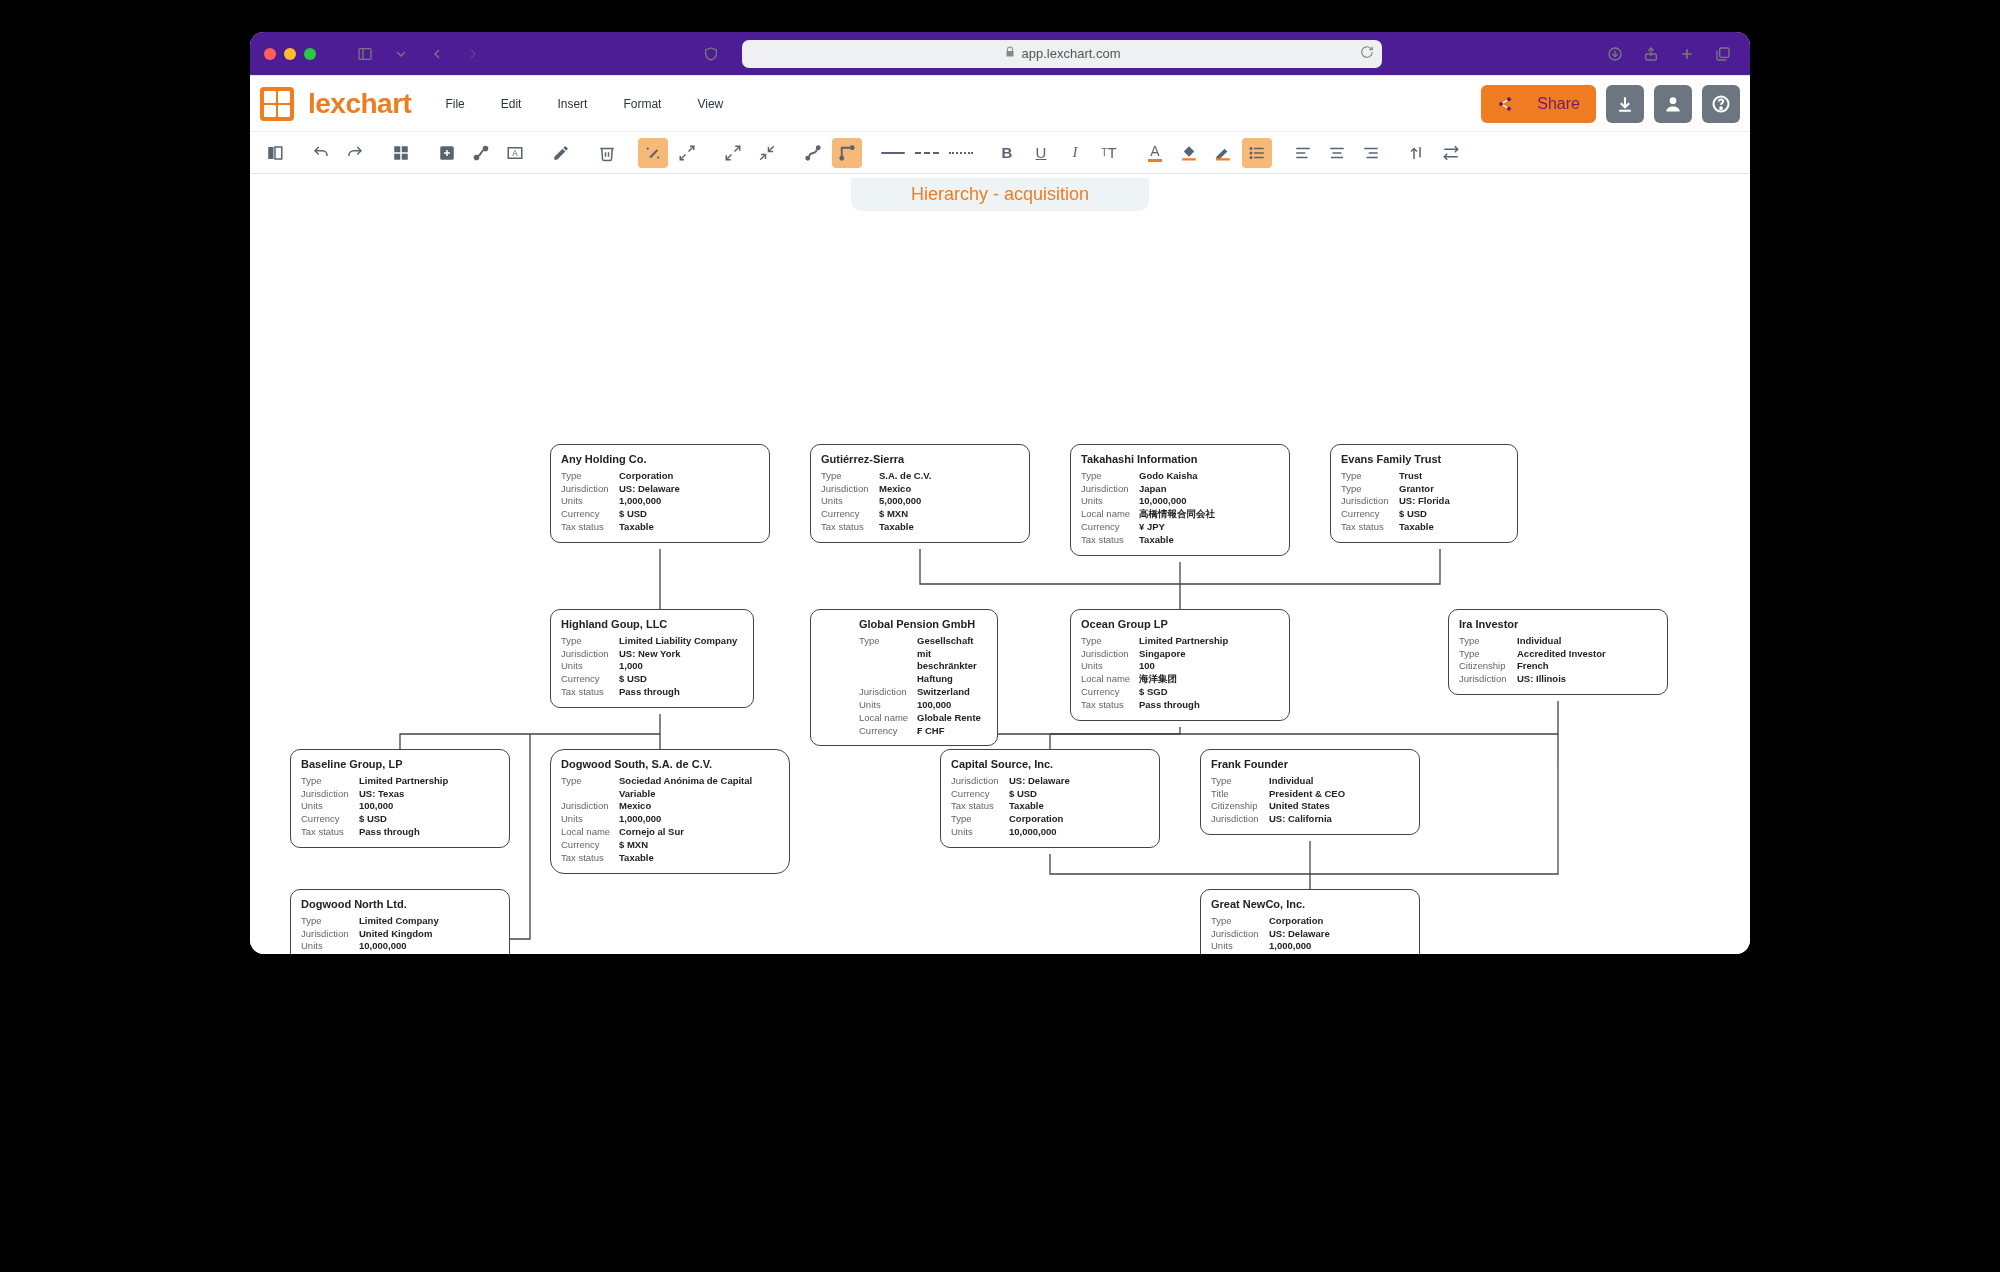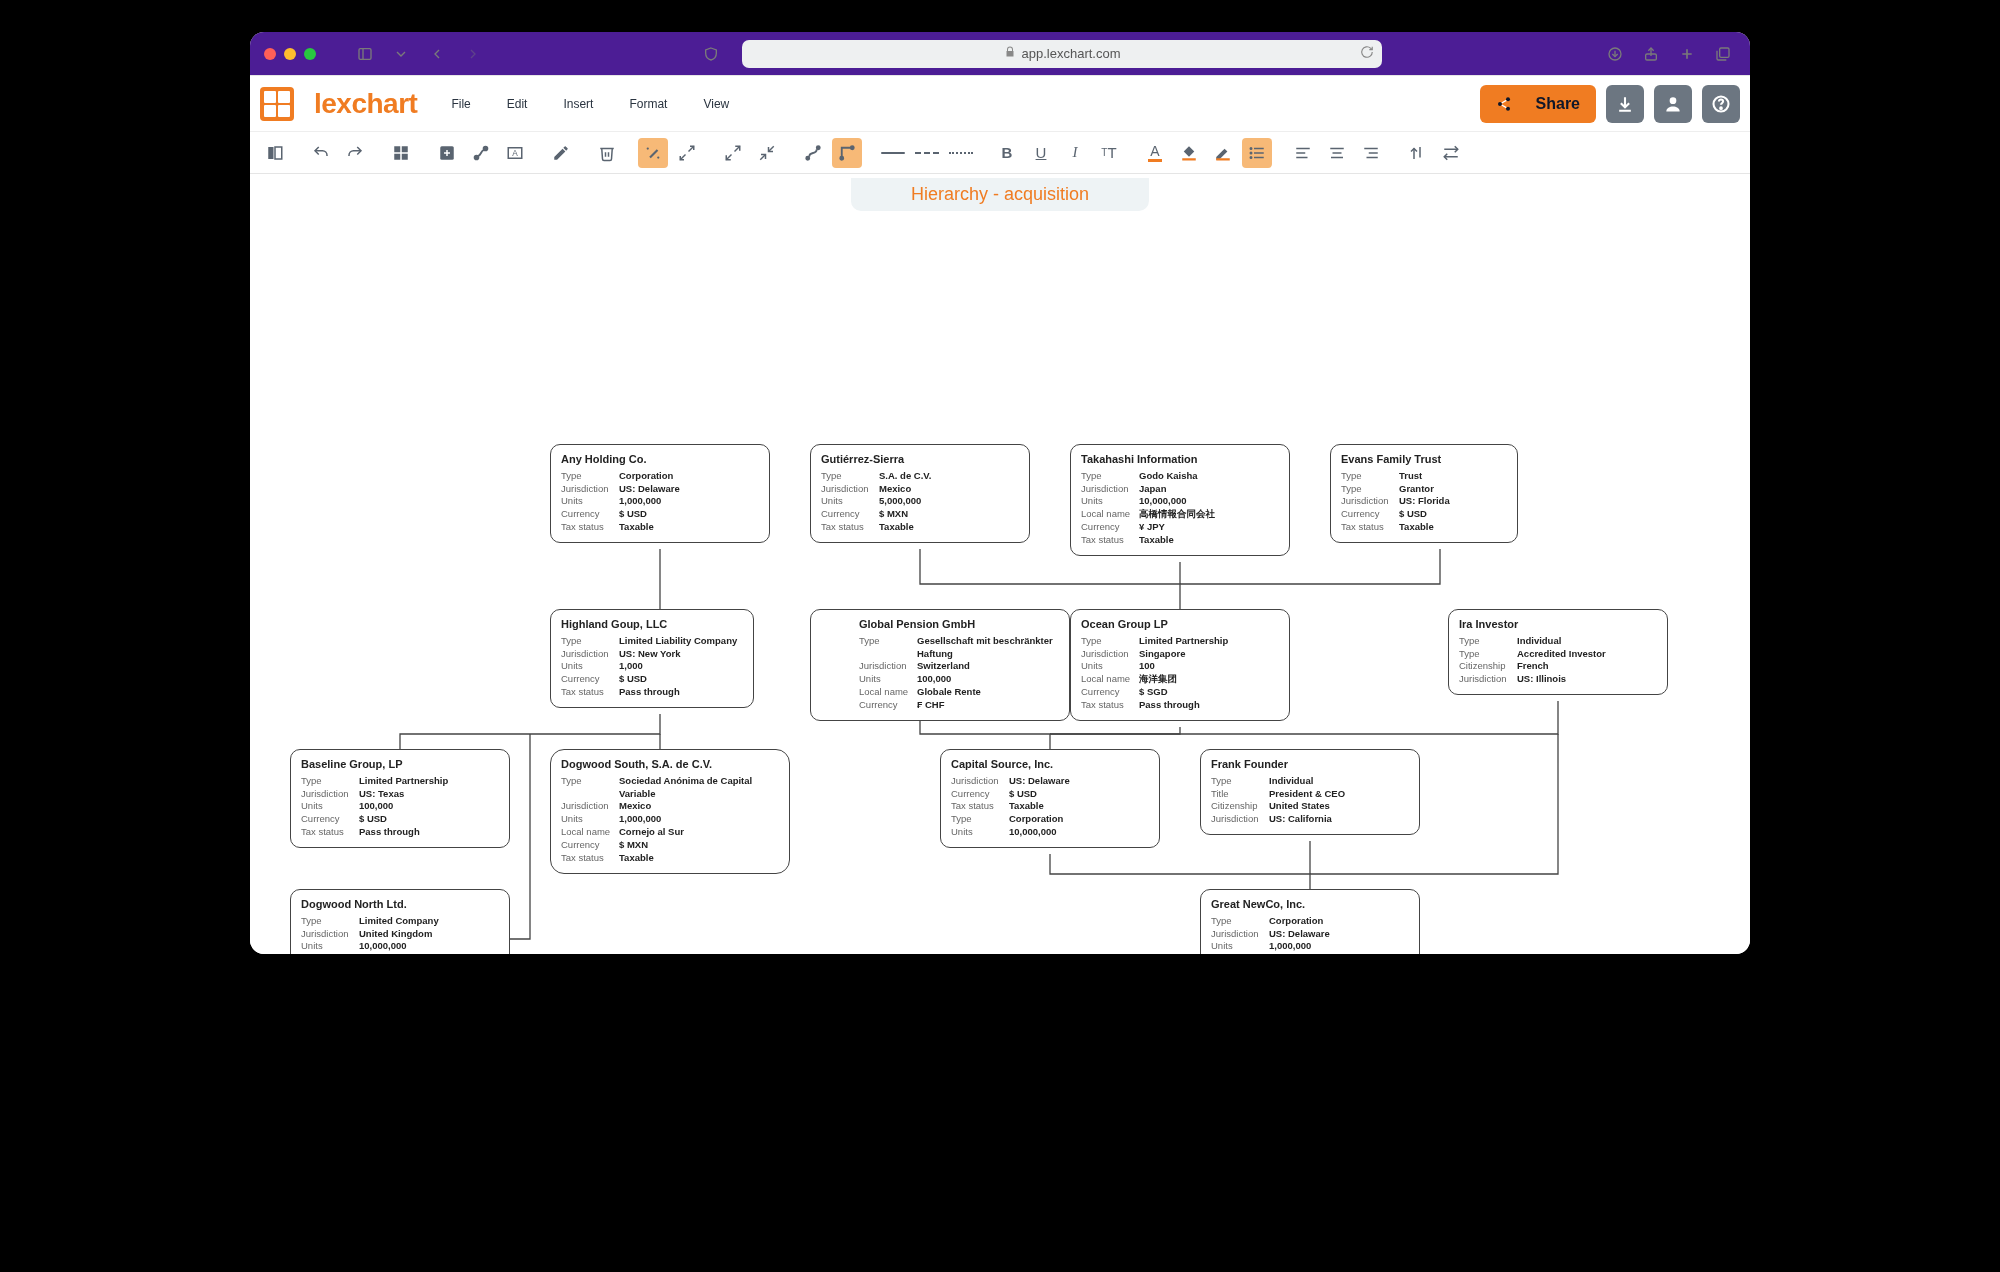--- a/index.html
+++ b/index.html
@@ -9,27 +9,27 @@
 .dots{display:flex;gap:8px}
 .dot{width:12px;height:12px;border-radius:50%}
 .d-r{background:#ff5f57}.d-y{background:#febc2e}.d-g{background:#28c840}
 .tb-btn{width:26px;height:22px;border-radius:6px;display:flex;align-items:center;justify-content:center;color:#7a7a7a}
 .tb-btn svg{width:16px;height:16px}
 .tb-sep{width:16px}
 .addr{flex:1;height:28px;background:#eef0f1;border-radius:7px;display:flex;align-items:center;justify-content:center;gap:6px;color:#555;font-size:13px;margin:0 8px;position:relative}
 .addr .lock{color:#888}
 .addr .reload{position:absolute;right:8px;color:#888}
 .menubar{height:56px;display:flex;align-items:center;padding:0 10px;gap:18px;border-bottom:1px solid #eee}
-.logo{display:flex;align-items:center;gap:20px;margin-right:10px}
+.logo{display:flex;align-items:center;gap:14px;margin-right:10px}
 .logo-mark{width:34px;height:34px;background:#f07c22;border-radius:4px;display:grid;grid-template-columns:1fr 1fr;grid-template-rows:1fr 1fr;gap:2px;padding:4px}
 .logo-mark span{background:#fff;border-radius:1px}
 .logo-text{font-size:28px;font-weight:600;color:#f07c22;letter-spacing:-.5px}
 .menu-item{font-size:12px;color:#2a3440;padding:4px 6px;cursor:pointer}
 .mb-right{margin-left:auto;display:flex;gap:10px;align-items:center}
-.share-btn{background:#f07c22;color:#0f172a;height:38px;padding:0 16px;border-radius:6px;display:flex;align-items:center;gap:24px;font-size:16px;font-weight:700}
+.share-btn{background:#f07c22;color:#701a75;height:38px;padding:0 16px;border-radius:6px;display:flex;align-items:center;gap:24px;font-size:16px;font-weight:400}
 .sq-btn{width:38px;height:38px;background:#6c7681;border-radius:6px;display:flex;align-items:center;justify-content:center;color:#fff}
 .sq-btn svg{width:20px;height:20px}
 .toolbar{height:42px;background:#fff;border-bottom:1px solid #e5e5e5;display:flex;align-items:center;padding:0 10px;gap:4px}
 .tbtn{width:30px;height:30px;border-radius:4px;display:flex;align-items:center;justify-content:center;color:#5a6470;cursor:pointer}
 .tbtn.active{background:#f7b977}
 .tbtn svg{width:18px;height:18px}
 .tgap{width:8px}
 .tline{width:24px;height:2px;background:#5a6470;border-radius:1px}
 .tdash{width:24px;border-top:2px dashed #5a6470}
 .canvas{position:relative;height:780px;background:#fff;overflow:hidden}
@@ -502,21 +502,21 @@
           </div>
           <div class="row">
             <span class="k">Currency</span>
             <span class="v">$ USD</span>
           </div>
           <div class="row">
             <span class="k">Tax status</span>
             <span class="v">Pass through</span>
           </div>
         </div>
-        <div class="node" style="left: 560px; top: 435px; width: 260px; padding-left: 48px;">
+        <div class="node" style="left: 560px; top: 435px; width: 188px; padding-left: 48px;">
           <div class="title">Global Pension GmbH</div>
           <div class="row">
             <span class="k">Type</span>
             <span class="v">Gesellschaft mit beschränkter Haftung</span>
           </div>
           <div class="row">
             <span class="k">Jurisdiction</span>
             <span class="v">Switzerland</span>
           </div>
           <div class="row">

